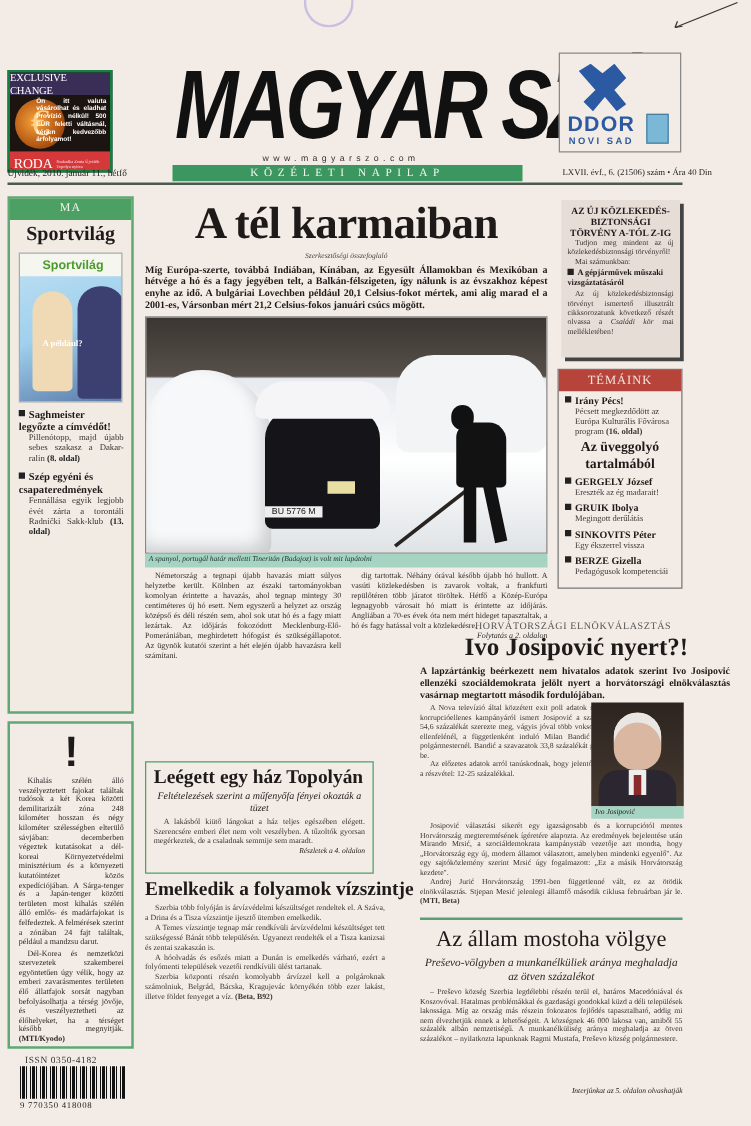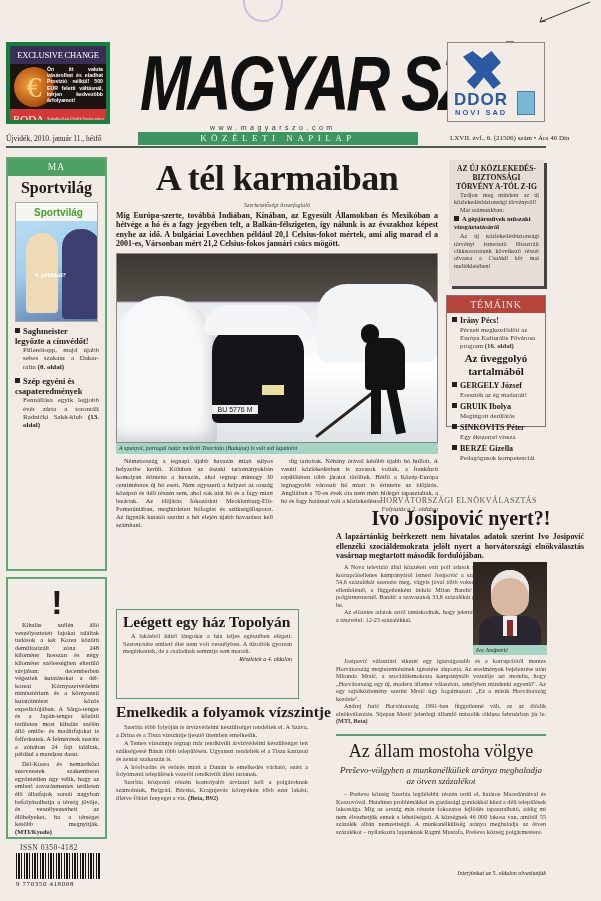--- a/index.html
+++ b/index.html
@@ -2,21 +2,21 @@
 <html><head>
 <meta charset="utf-8">
 <style>
   *{box-sizing:border-box;margin:0;padding:0}
   html,body{width:601px;height:901px;overflow:hidden}
   body{background:#f3ece6;font-family:"Liberation Serif","DejaVu Serif",serif;color:#1e1a1a;position:relative}
   .abs{position:absolute}
   .stamp{left:243px;top:0;width:40px;height:22px;border:2px solid #b7aede;border-top:none;border-radius:0 0 22px 22px;opacity:.7}
   .pen{left:535px;top:0;width:60px;height:25px}
   
-  .ad-left{left:6px;top:42px;width:104px;height:82px;background:#2a1e38;overflow:hidden;border:4px solid #15803d}
+  .ad-left{left:6px;top:56px;width:84px;height:82px;background:#2a1e38;overflow:hidden;border:2px solid #15803d}
   .ad-left .top{height:18px;background:#3a2d56;color:#fff;font-size:8.5px;display:flex;align-items:center;justify-content:center;gap:3px;font-family:"Liberation Serif",serif;letter-spacing:-.2px}
   .ad-left .mid{height:45px;position:relative;background:#1c1410}
   .ad-left .euro{position:absolute;left:4px;top:3px;width:40px;height:40px;border-radius:50%;background:radial-gradient(circle at 40% 45%,#f8a33a,#a64b0e 70%,#1c1410);color:#ffd188;font-size:30px;display:flex;align-items:center;justify-content:center}
   .ad-left .txt{position:absolute;right:3px;top:2px;width:56px;color:#fff;font-size:5.2px;line-height:6.2px;text-align:justify;font-family:"Liberation Sans",sans-serif;font-weight:bold}
   .ad-left .bot{height:19px;background:#d43838;display:flex;align-items:center;padding-left:3px;gap:3px}
   .ad-left .bot .roda{color:#fff;font-weight:normal;font-size:11px;font-family:"Liberation Serif",serif}
   .ad-left .bot .mini{flex:1;color:#fde;font-size:3.5px;line-height:4px}
   
   .mast{left:140px;top:40px;width:278px;height:86px;font-family:"Liberation Sans","DejaVu Sans",sans-serif;font-weight:900;font-style:italic;font-size:78px;letter-spacing:-4px;transform:scaleX(.78);transform-origin:left top;color:#111;line-height:86px;white-space:nowrap}
   .url{left:210px;top:124px;font-size:7px;letter-spacing:3.5px;color:#333;font-family:"Liberation Sans",sans-serif}
@@ -80,21 +80,21 @@
   .box-topolya .r{text-align:right;font-size:6px;font-style:italic;margin-top:1px}
   .emel-h{left:116px;top:702px;width:190px;font-size:15.5px;font-weight:bold;line-height:20px;white-space:nowrap}
   .emel-b{left:116px;top:723px;width:192px;font-size:6.3px;line-height:7.9px;text-align:justify;color:#3b3535}
   .emel-b p{text-indent:8px}
   
   .kbox{left:449px;top:160px;width:95px;height:126px;background:#e6ddd6;box-shadow:3px 3px 0 #444;padding:4px 5px}
   .kbox .h{text-align:center;font-size:7.6px;font-weight:bold;line-height:9px}
   .kbox .b{font-size:6.2px;line-height:7.3px;color:#3b3535;text-align:justify;text-indent:6px}
   .kbox .bul{font-size:6.6px;font-weight:bold;line-height:7.8px;margin:2px 0}
   .kbox i{font-style:italic}
-  .temaink{left:446px;top:295px;width:100px;height:132px;border:1px solid #777}
+  .temaink{left:446px;top:295px;width:100px;height:176px;border:1px solid #777}
   .temaink .hd{height:17px;background:#b6443a;color:#f2e3dc;text-align:center;font-size:10px;line-height:17px;letter-spacing:.8px}
   .temaink .it{padding:0 5px;margin-top:3px}
   .temaink .it .n{font-size:8px;font-weight:bold;line-height:10px}
   .temaink .it .n .sq{display:inline-block;width:5px;height:5px;background:#222;margin-right:3px;vertical-align:1px}
   .temaink .it .t{font-size:6.8px;line-height:8px;padding-left:8px;color:#3b3535}
   .temaink .sub{text-align:center;font-size:11px;font-weight:bold;line-height:13px;margin:2px 0}
   
   .kicker{left:380px;top:496px;font-size:8px;letter-spacing:.5px;color:#555}
   .ivo-h{left:336px;top:506px;width:250px;text-align:center;font-size:20px;font-weight:bold;line-height:24px}
   .ivo-lead{left:336px;top:532px;width:248px;font-size:7.9px;line-height:9.6px;font-weight:bold;text-align:justify}
@@ -206,20 +206,21 @@
       <p>Németország a tegnapi újabb havazás miatt súlyos helyzetbe került. Kölnben az északi tartományokban komolyan érintette a havazás, ahol tegnap mintegy 30 centiméteres új hó esett. Nem egyszerű a helyzet az ország középső és déli részén sem, ahol sok utat hó és a fagy miatt lezártak. Az időjárás fokozódott Mecklenburg-Elő-Pomerániában, meghirdetett hófogást és szükségállapotot. Az ügynök kutatói szerint a hét elején újabb havazásra kell számítani.</p>
     </div>
   <div class="c">
     <p>dig tartottak. Néhány órával később újabb hó hullott. A vasúti közlekedésben is zavarok voltak, a frankfurti repülőtéren több járatot töröltek. Hétfő a Közép-Európa legnagyobb városait hó miatt is érintette az időjárás. Angliában a 70-es évek óta nem mért hideget tapasztaltak, a hó és fagy hatással volt a közlekedésre.</p>
     <div class="cont">Folytatás a 2. oldalon</div>
   </div>
 </div>
 
 <div class="abs box-topolya">
   <div class="h">Leégett egy ház Topolyán</div>
+  <div class="s">Feltételezések szerint a műfenyőfa fényei okozták a tüzet</div>
   <div class="b">A lakásból kiütő lángokat a ház teljes egészében elégett. Szerencsére emberi élet nem volt veszélyben. A tűzoltók gyorsan megérkeztek, de a csaladnak semmije sem maradt.</div>
   <div class="r">Részletek a 4. oldalon</div>
 </div>
 
 <div class="abs emel-h">Emelkedik a folyamok vízszintje</div>
 <div class="abs emel-b">
   <p>Szerbia több folyóján is árvízvédelmi készültséget rendeltek el. A Száva, a Drina és a Tisza vízszintje ijesztő ütemben emelkedik.</p>
   <p>A Temes vízszintje tegnap már rendkívüli árvízvédelmi készültséget tett szükségessé Bánát több településén. Ugyanezt rendelték el a Tisza kanizsai és zentai szakaszán is.</p>
   <p>A hóolvadás és esőzés miatt a Dunán is emelkedés várható, ezért a folyómenti települések vezetői rendkívüli ülést tartanak.</p>
   <p><span>Szerbia központi részén komolyabb árvízzel kell a polgároknak számolniuk, Belgrád, Bácska, Kragujevác környékén több ezer lakást, illetve földet fenyeget a víz.</span> <b>(Beta, B92)</b></p>

